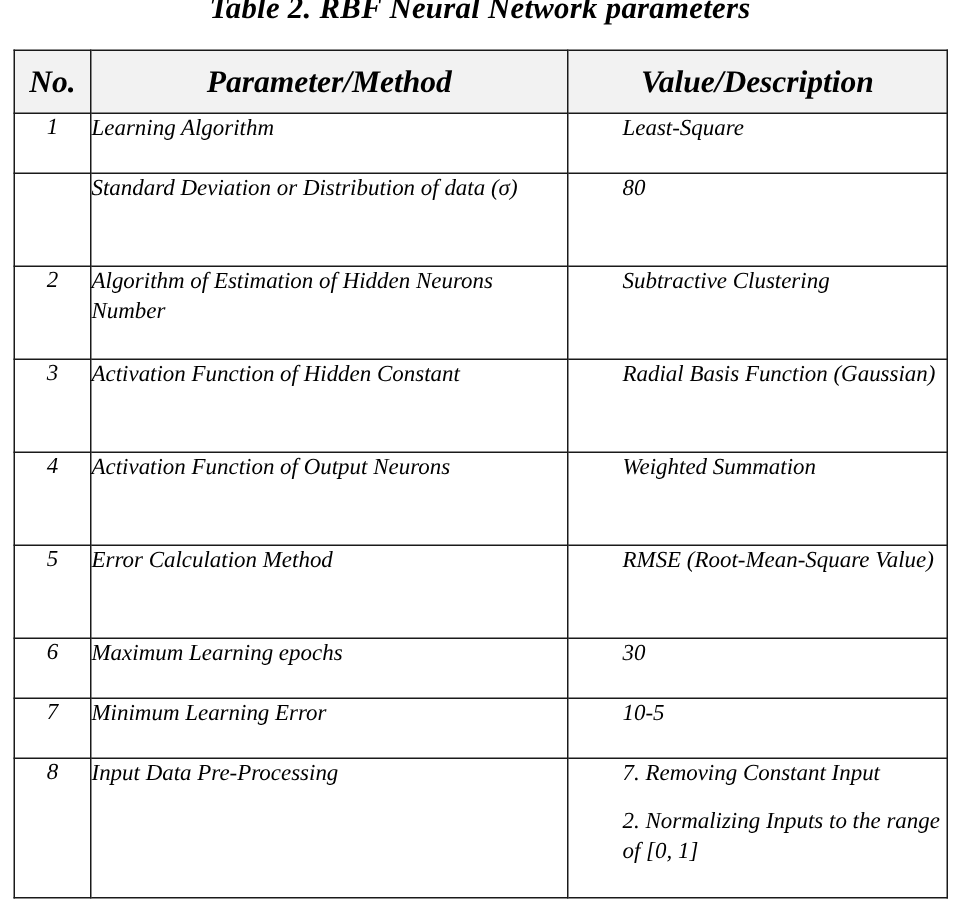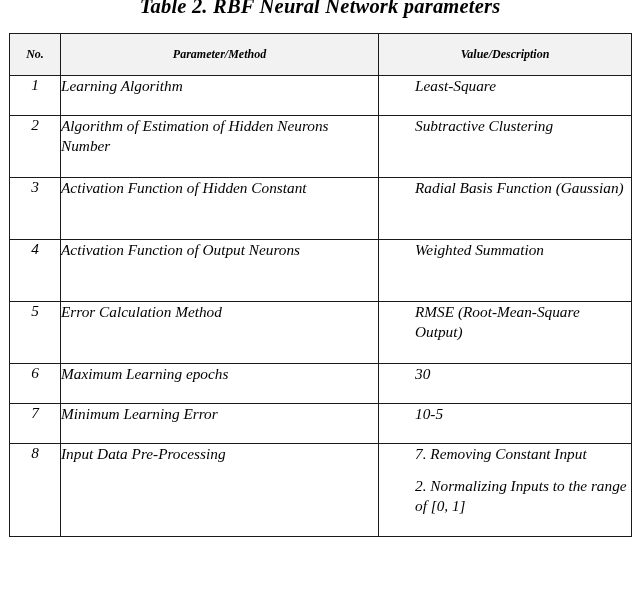--- a/index.html
+++ b/index.html
@@ -51,21 +51,21 @@
   table.params th,
   table.params td {
     border: 1.6px solid #1a1a1a;
     vertical-align: top;
     padding: 0;
   }
   table.params thead th {
     background: #f2f2f2;
     text-align: center;
     font-weight: bold;
-    font-size: 12px;
+    font-size: 21px;
     height: 41px;
     vertical-align: middle;
     padding: 0 4px;
   }
   td.no-cell {
     text-align: center;
     padding-top: 9px;
     font-size: 15.3px;
   }
   td.param-cell {
@@ -106,20 +106,27 @@
       <tbody>
 
         <tr class="row-h-single">
           <td class="no-cell">1</td>
           <td class="param-cell">Learning Algorithm</td>
           <td class="value-cell">
             <span class="vline">Least-Square</span>
           </td>
         </tr>
 
+        <tr class="row-h-double">
+          <td class="no-cell"></td>
+          <td class="param-cell">Standard Deviation or Distribution of data (σ)</td>
+          <td class="value-cell">
+            <span class="vline">80</span>
+          </td>
+        </tr>
 
         <tr class="row-h-double">
           <td class="no-cell">2</td>
           <td class="param-cell">Algorithm of Estimation of Hidden Neurons Number</td>
           <td class="value-cell">
             <span class="vline">Subtractive Clustering</span>
           </td>
         </tr>
 
         <tr class="row-h-double">
@@ -135,21 +142,21 @@
           <td class="param-cell">Activation Function of Output Neurons</td>
           <td class="value-cell">
             <span class="vline">Weighted Summation</span>
           </td>
         </tr>
 
         <tr class="row-h-double">
           <td class="no-cell">5</td>
           <td class="param-cell">Error Calculation Method</td>
           <td class="value-cell">
-            <span class="vline">RMSE (Root-Mean-Square Output)</span>
+            <span class="vline">RMSE (Root-Mean-Square Value)</span>
           </td>
         </tr>
 
         <tr class="row-h-single">
           <td class="no-cell">6</td>
           <td class="param-cell">Maximum Learning epochs</td>
           <td class="value-cell">
             <span class="vline">30</span>
           </td>
         </tr>

